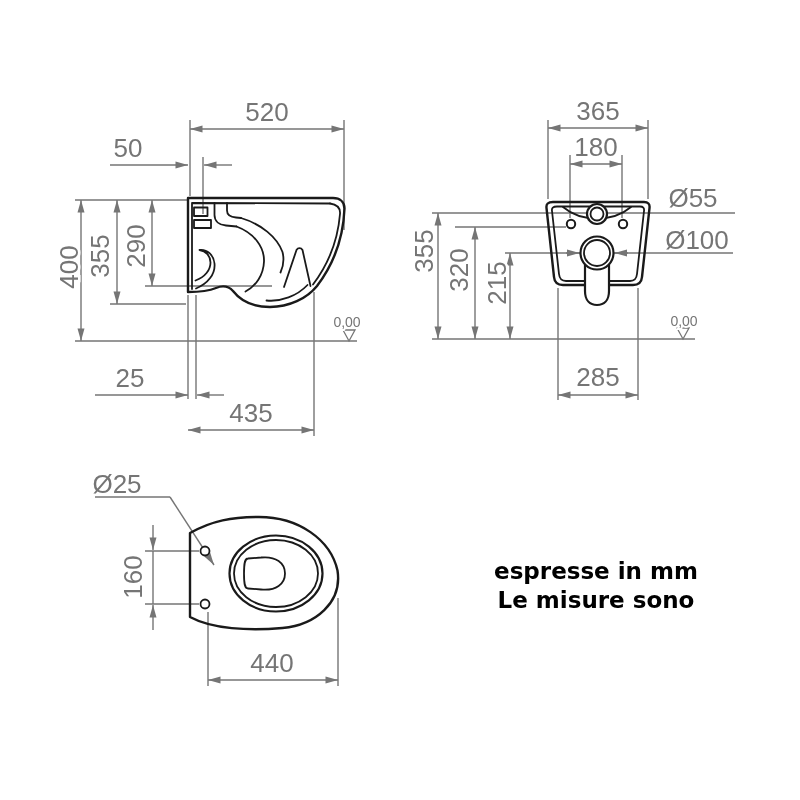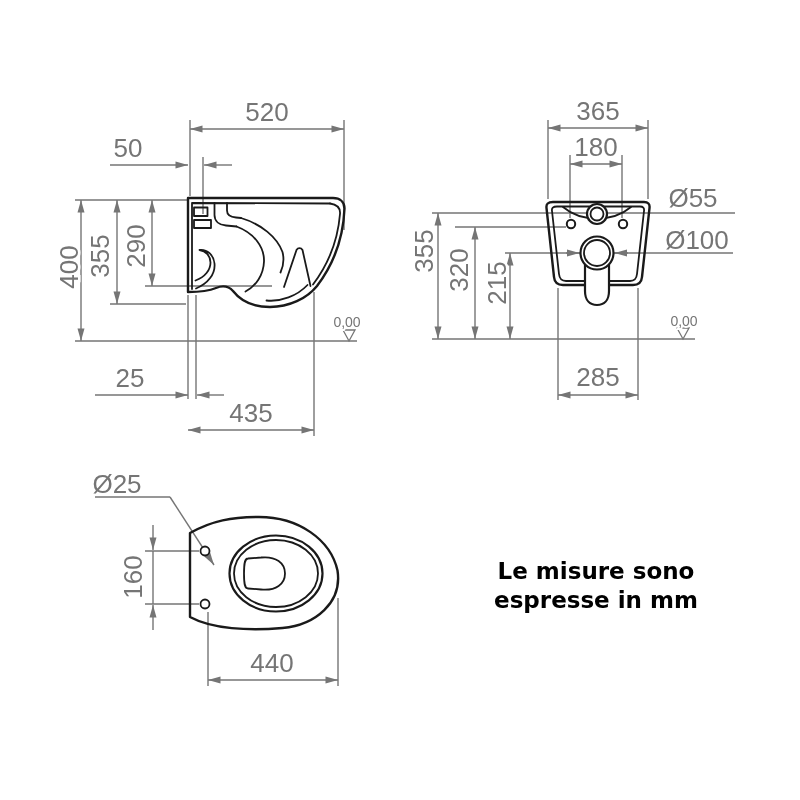--- a/index.html
+++ b/index.html
@@ -159,16 +159,16 @@
       <ellipse cx="276" cy="573.5" rx="42" ry="33.5" fill="none" stroke="#1a1a1a" stroke-width="1.8"></ellipse>
       <path class="inline" stroke-width="2" d="M248,558.5 L261,557.5 C276,556 285,563 285,573.5 C285,584 276,591 261,589.5 L248,588.5
                C245,588.5 244,585 244,573.5 C244,562 245,558.5 248,558.5 Z"></path>
       <circle class="wfill" cx="205" cy="551" r="4.5" stroke="#1a1a1a" stroke-width="1.8"></circle>
       <circle class="wfill" cx="205" cy="604" r="4.5" stroke="#1a1a1a" stroke-width="1.8"></circle>
     </g>
   </g>
 </svg>
 
 <div id="note">
+  <div>espresse in mm</div>
   <div>Le misure sono</div>
-  <div>espresse in mm</div>
 </div>
 </div>
 
 </body></html>

